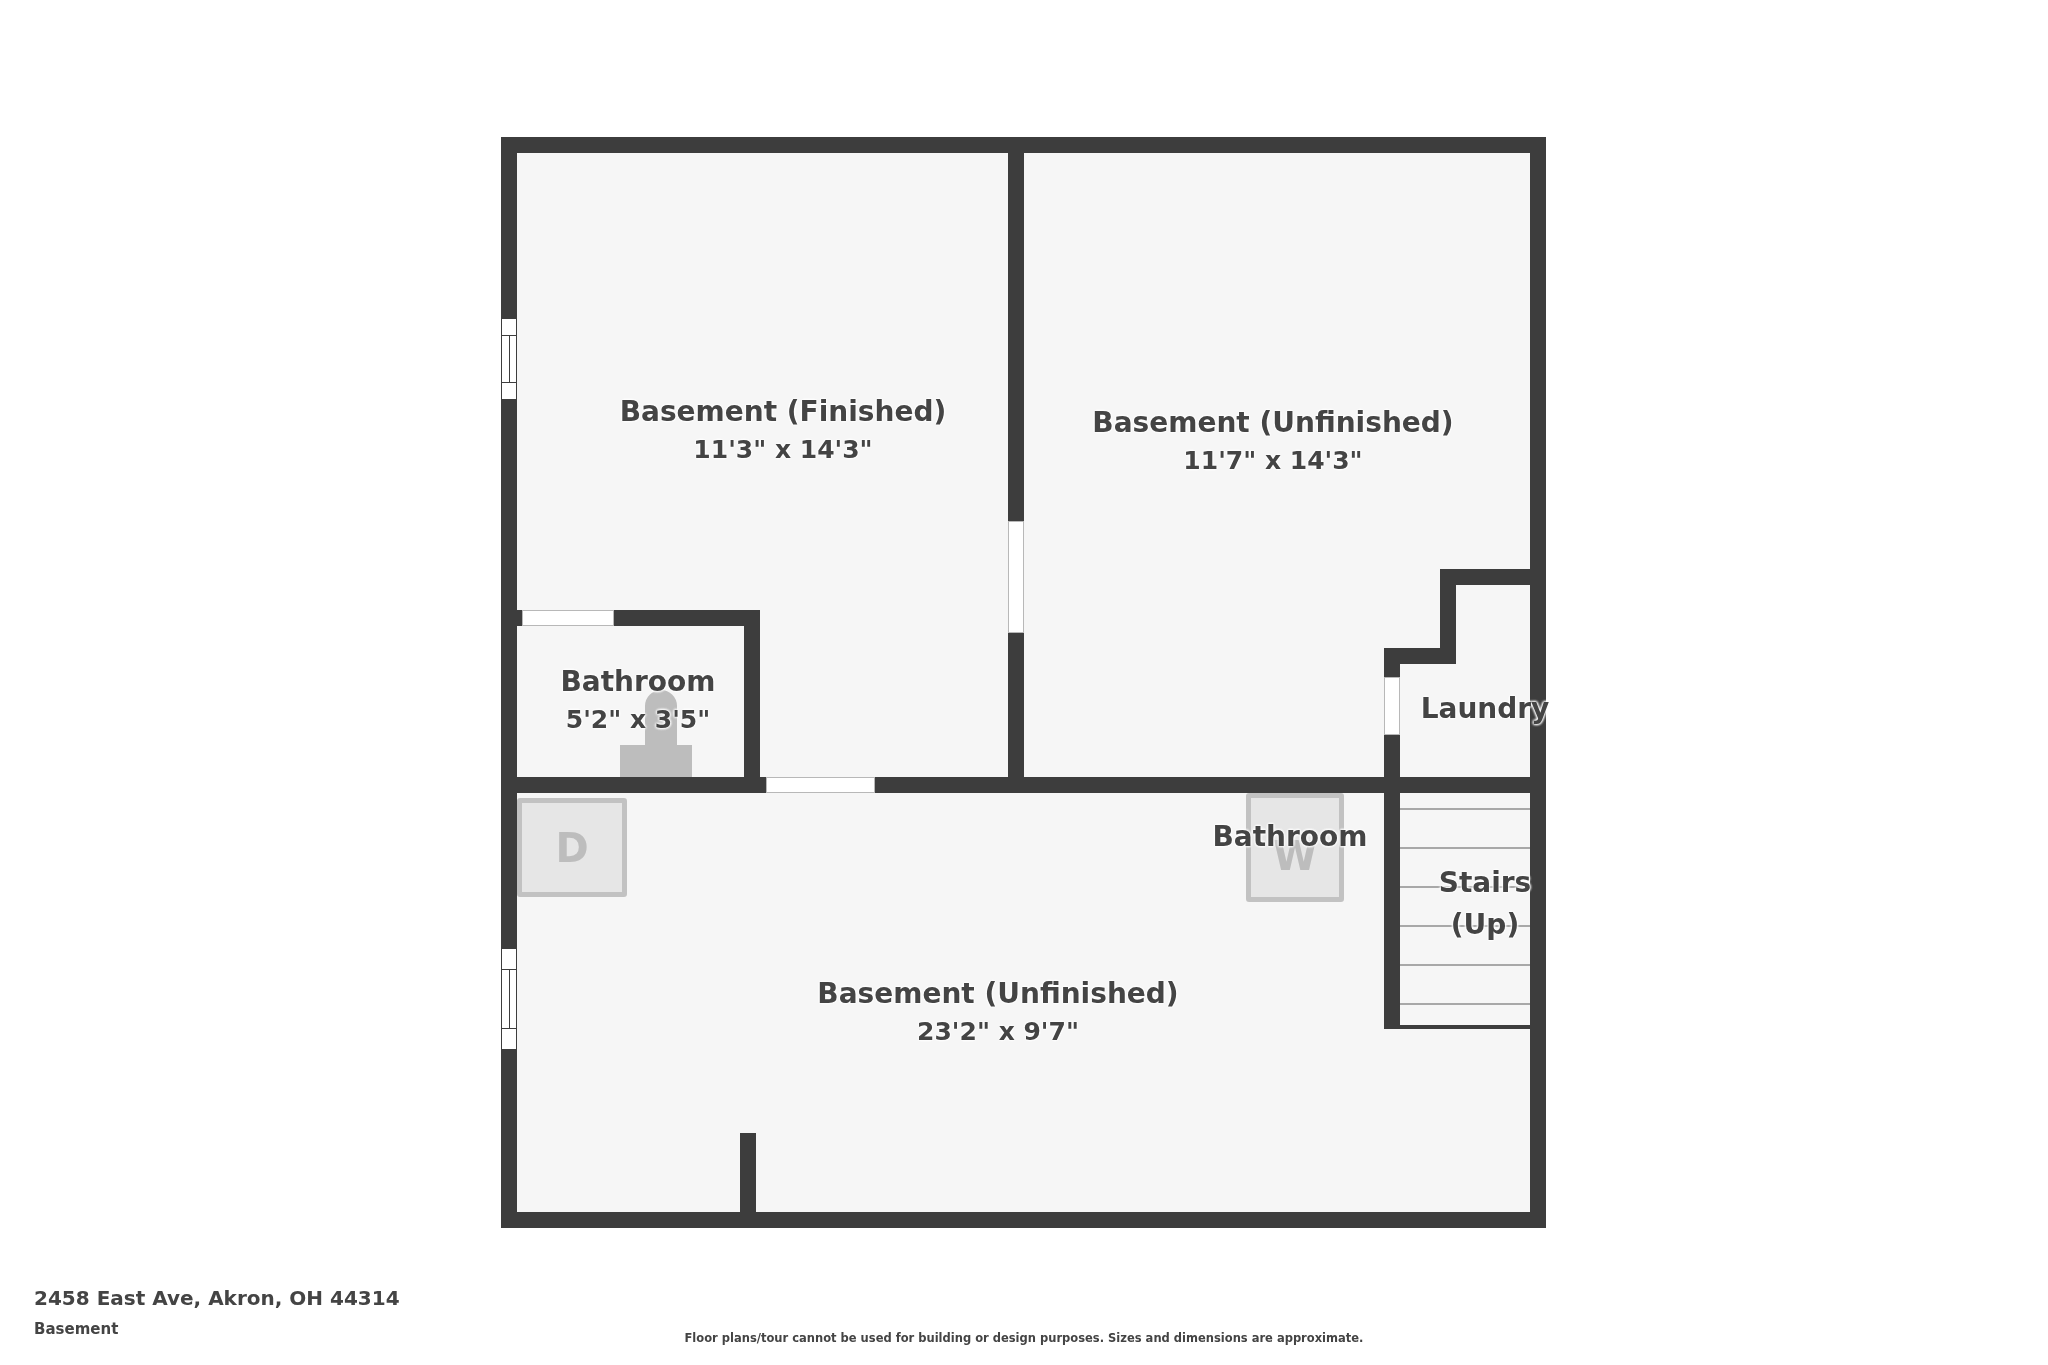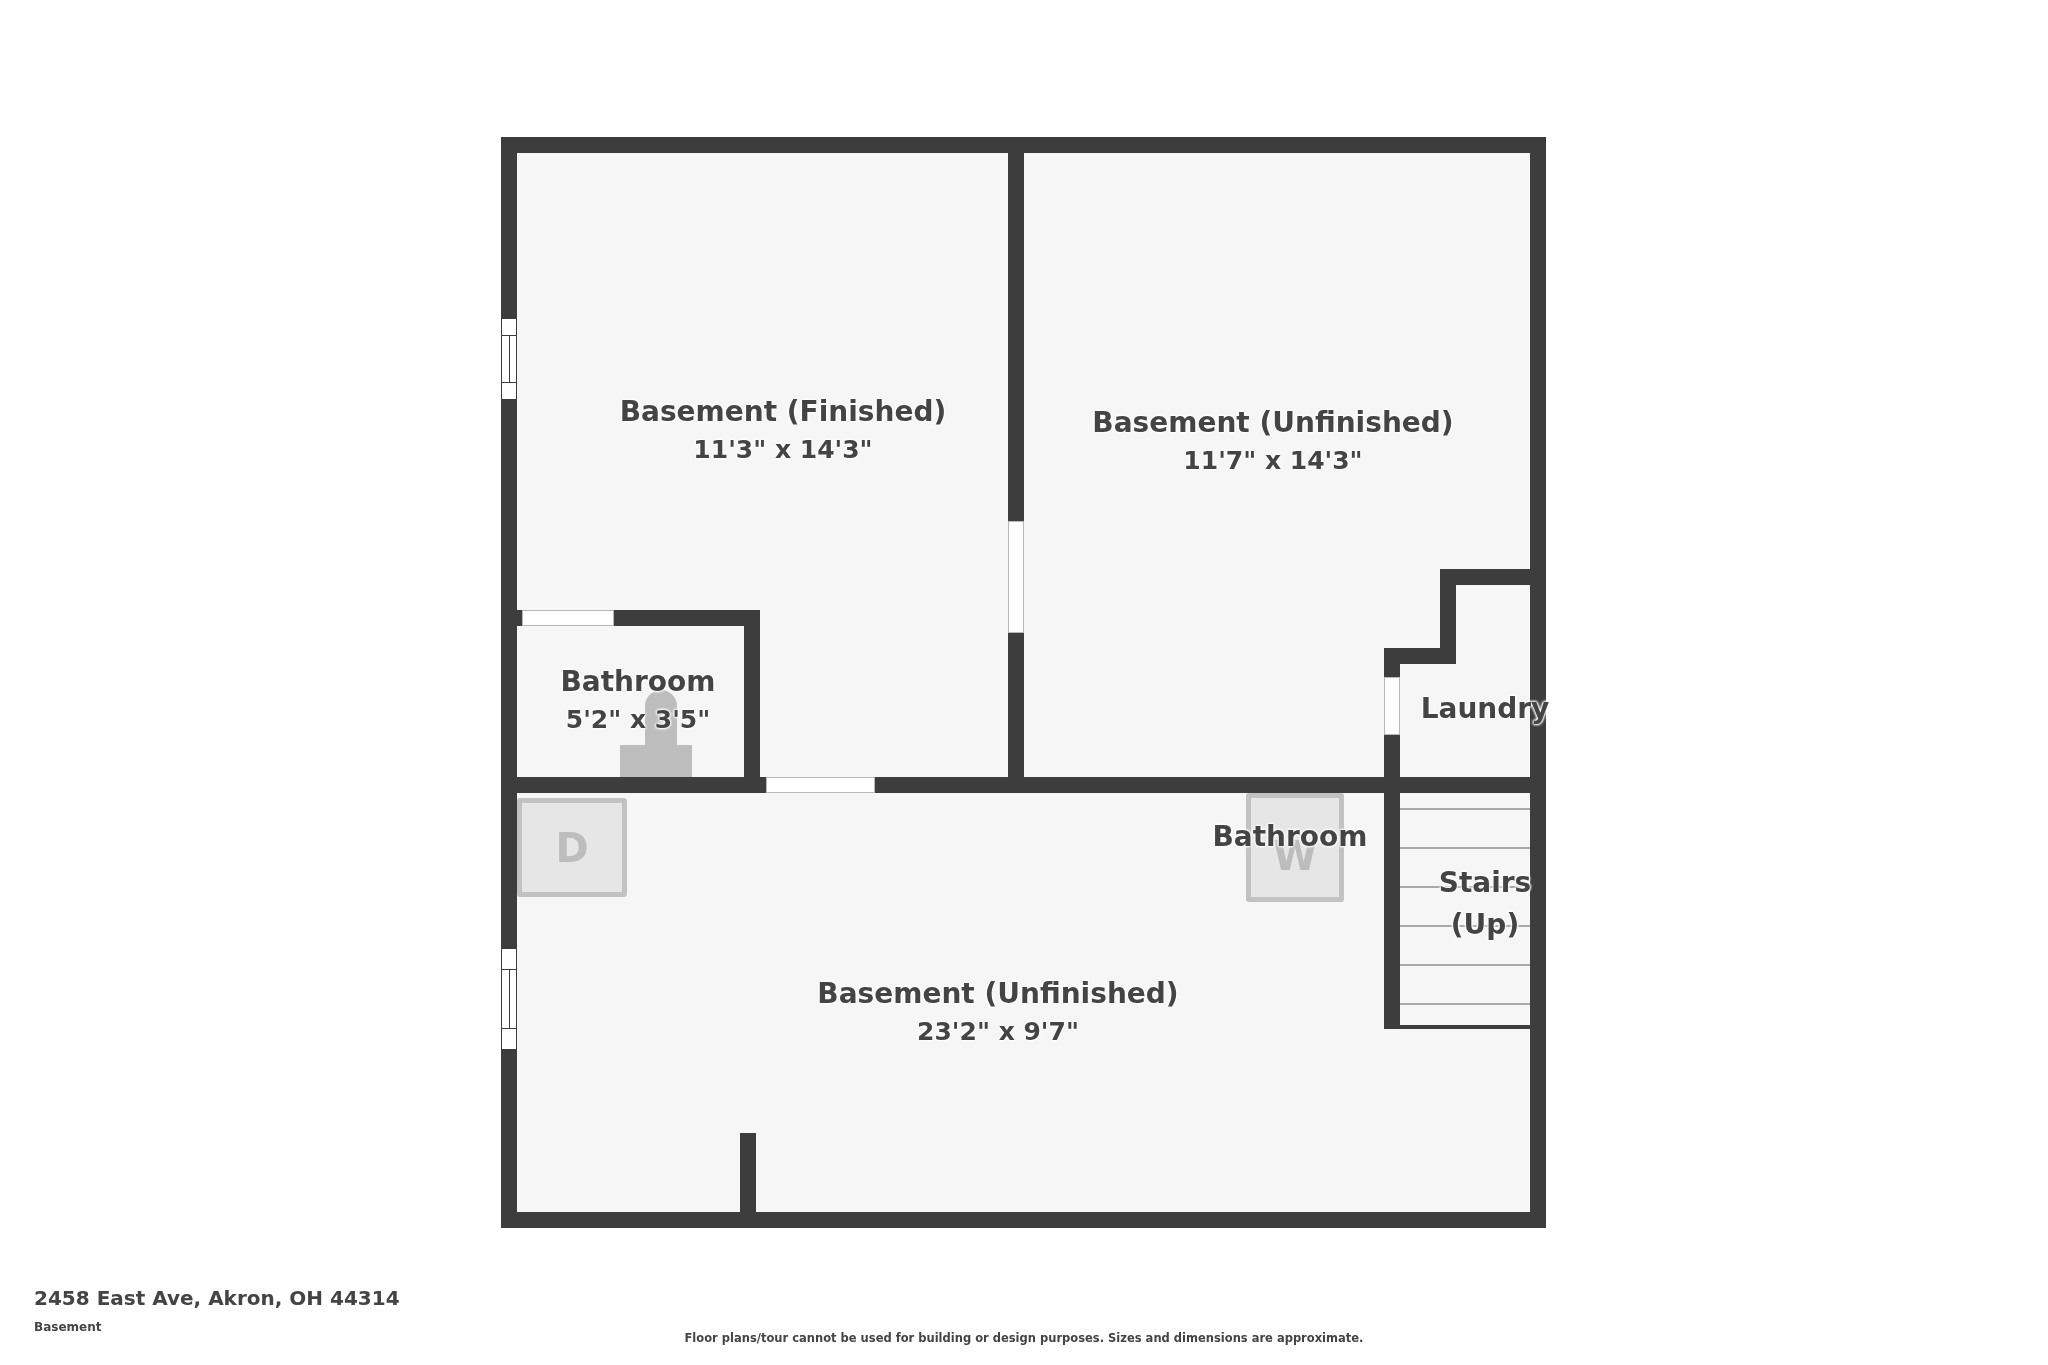--- a/index.html
+++ b/index.html
@@ -13,21 +13,21 @@
     .window .pane:after { content: ""; position: absolute; left: 50%; top: 0; bottom: 0; border-left: 1px solid #3d3d3d; }
     .tread { position: absolute; height: 2px; background: #a8a8a8; }
     .appliance { position: absolute; box-sizing: border-box; background: #e6e6e6; border: 5px solid #c2c2c2; border-radius: 3px; color: #bdbdbd; font-weight: bold; font-size: 40px; display: flex; align-items: center; justify-content: center; }
     .toilet-tank { position: absolute; background: #bdbdbd; }
     .toilet-bowl { position: absolute; background: #bdbdbd; border-radius: 16px 16px 0 0; }
     .label { position: absolute; text-align: center; color: #444444; font-weight: bold; transform: translateX(-50%); white-space: nowrap; text-shadow: 0 0 3px #fff, 0 0 3px #fff, 0 0 3px #fff, 0 0 3px #fff; }
     .label .name { font-size: 28px; line-height: 42px; display: block; }
     .label .dims { font-size: 25px; line-height: 34px; display: block; }
     .footer { position: absolute; color: #444444; font-weight: bold; font-family: "DejaVu Sans", sans-serif; }
     .addr { left: 34px; top: 1286px; font-size: 20px; }
-    .level { left: 34px; top: 1320px; font-size: 12px; }
+    .level { left: 34px; top: 1320px; font-size: 15px; }
     .disclaimer { left: 0; width: 2048px; text-align: center; top: 1331px; font-size: 11.5px; }
   </style>
 </head>
 <body>
 
 <div class="plan">
 
   <div class="floor" style="left:501px; top:137px; width:1045px; height:1091px;"></div>
 
   <div class="wall" style="left:501px; top:137px; width:1045px; height:16px;"></div>

